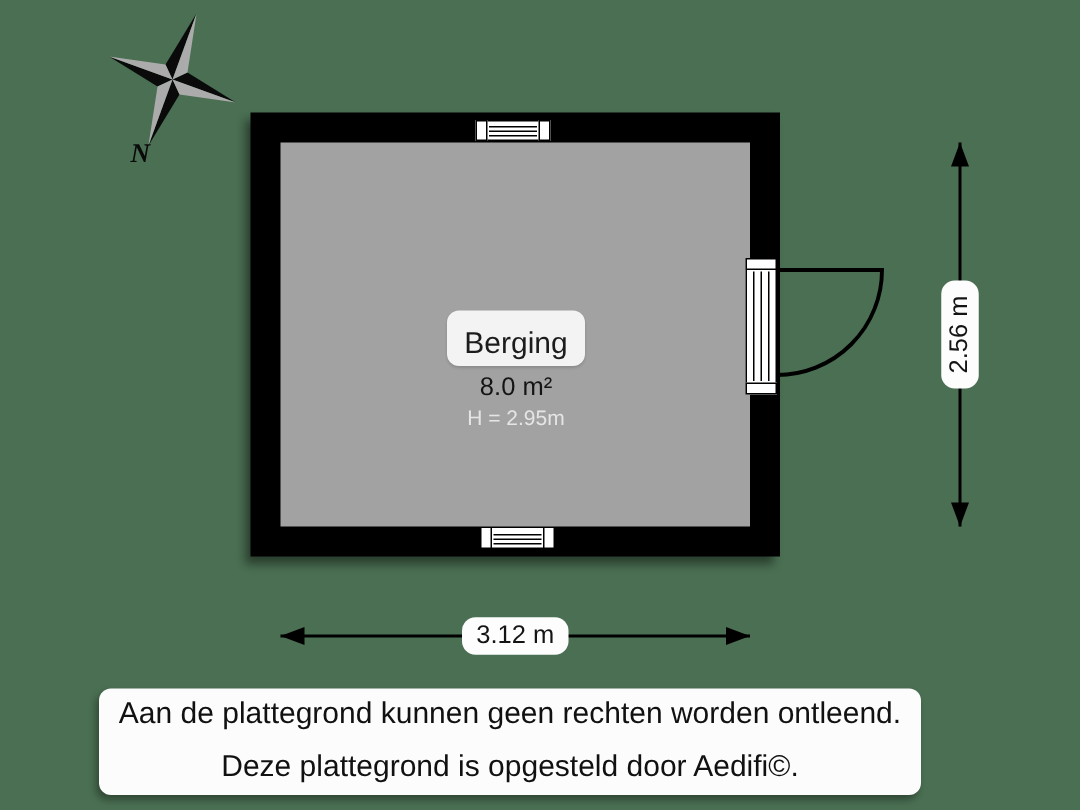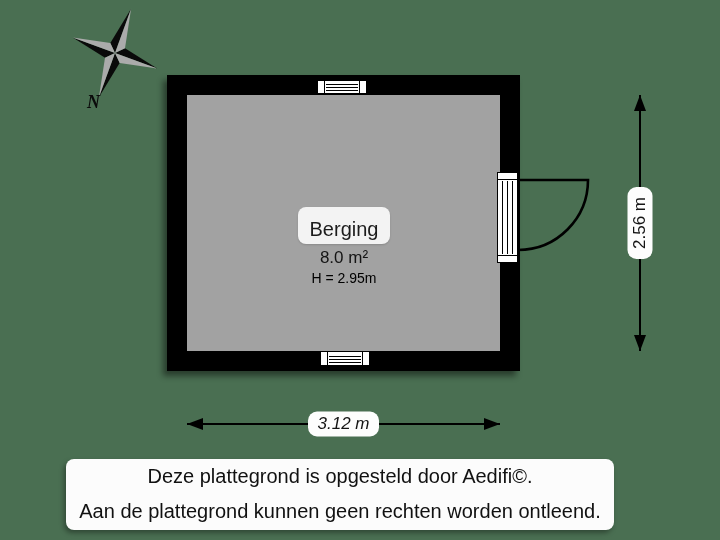--- a/index.html
+++ b/index.html
@@ -63,32 +63,32 @@
   .room-label-group {
     position:absolute; left:244px; top:207px; width:200px;
     display:flex; flex-direction:column; align-items:center;
   }
   .room-name {
     background:#f3f3f3; border-radius:8px; padding:11px 12px 3px;
     font-size:20px; color:#1c1c1c;
     box-shadow:0 1px 2px rgba(0,0,0,0.15);
   }
   .room-area { margin-top:4px; font-size:17px; color:#141414; }
-  .room-height { margin-top:2px; font-size:14px; color:#000000; }
+  .room-height { margin-top:2px; font-size:14px; color:#e5e5e5; }
 
   
   .dim-line-h { position:absolute; left:0; right:0; top:11px; height:2px; background:#000; }
   .dim-line-v { position:absolute; top:0; bottom:0; left:11px; width:2px; background:#000; }
   .arrow { position:absolute; width:0; height:0; }
   .arrow.left  { left:0;  top:6px;  border-top:6px solid transparent; border-bottom:6px solid transparent; border-right:16px solid #000; }
   .arrow.right { right:0; top:6px;  border-top:6px solid transparent; border-bottom:6px solid transparent; border-left:16px solid #000; }
   .arrow.up    { top:0;   left:6px; border-left:6px solid transparent; border-right:6px solid transparent; border-bottom:16px solid #000; }
   .arrow.down  { bottom:0;left:6px; border-left:6px solid transparent; border-right:6px solid transparent; border-top:16px solid #000; }
 
-  .dim-h { position:absolute; left:187px; top:412px; width:313px; height:24px;font-style:italic; }
+  .dim-h { position:absolute; left:187px; top:412px; width:313px; height:24px; }
   .dim-v { position:absolute; left:628px; top:95px; width:24px; height:256px; }
   .dim-pill {
     position:absolute; left:50%; top:50%;
     background:#fdfdfd; border-radius:9px; padding:2px 10px 3px;
     font-size:17px; color:#141414; white-space:nowrap;
   }
   .dim-h .dim-pill { transform:translate(-50%,-50%); }
   .dim-v .dim-pill { transform:translate(-50%,-50%) rotate(-90deg); }
 
   
@@ -168,17 +168,17 @@
   </div>
 
   <div class="dim-h">
     <span class="dim-line-h"></span>
     <span class="arrow left"></span>
     <span class="arrow right"></span>
     <span class="dim-pill">3.12 m</span>
   </div>
 
   <div class="footer-box">
+    <div class="footer-line">Aan de plattegrond kunnen geen rechten worden ontleend.</div>
     <div class="footer-line">Deze plattegrond is opgesteld door Aedifi©.</div>
-    <div class="footer-line">Aan de plattegrond kunnen geen rechten worden ontleend.</div>
   </div>
 
 </div>
 
 </body></html>

